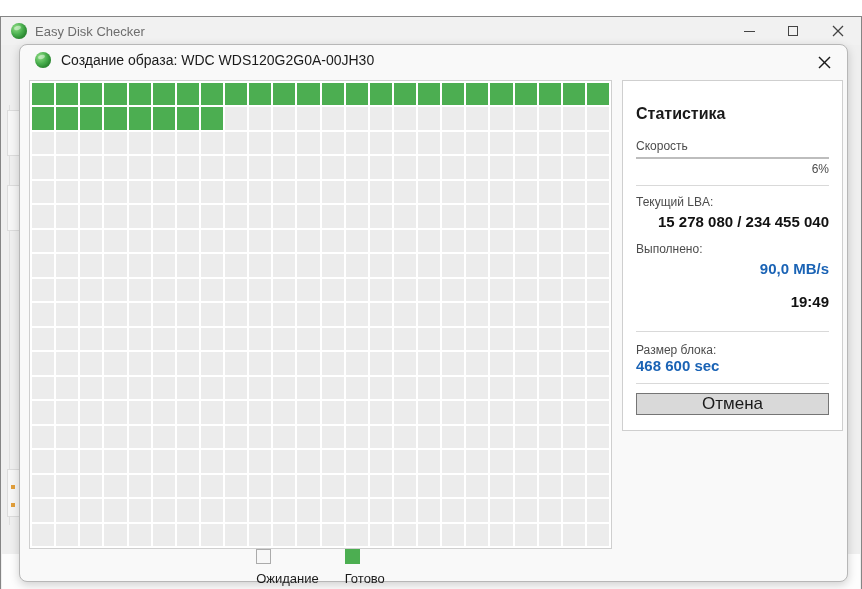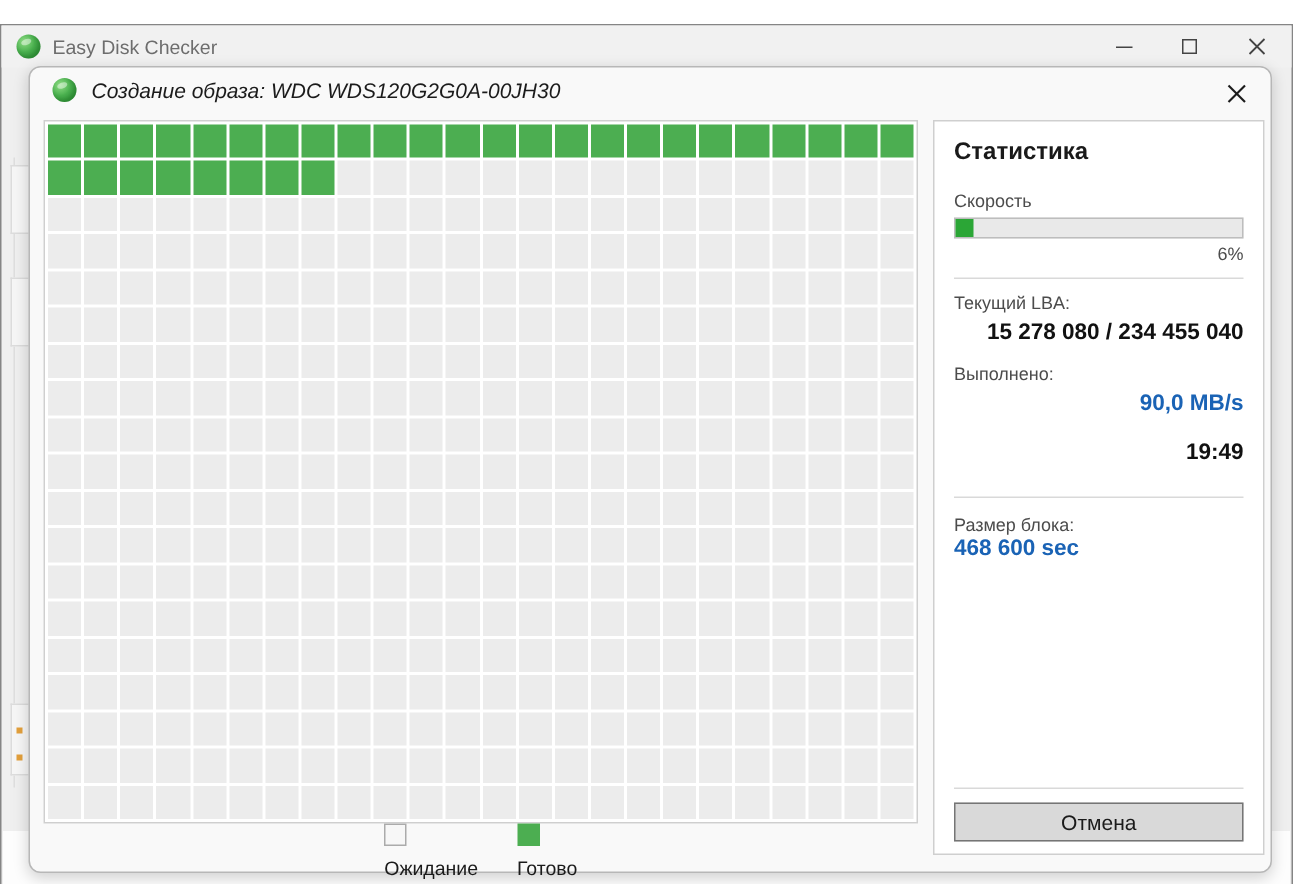--- a/index.html
+++ b/index.html
@@ -29,21 +29,21 @@
   .bg-frag{ position:absolute; left:6px; width:12px; background:#f6f6f6;
     border:1px solid #dcdcdc; border-right:none; }
   .bg-line{ position:absolute; left:8px; top:88px; width:1px; height:420px; background:#dedede; }
   .bg-dot{ position:absolute; left:10px; width:4px; height:4px; background:#e3a03c; }
 
   
   .dialog{ position:absolute; left:18px; top:27px; width:829px; height:538px;
     background:#f9f9f9; border:1px solid #b7b7b7; border-radius:8px;
     box-shadow:0 3px 10px rgba(0,0,0,.18); }
   .dialog-header{ position:absolute; left:0; top:0; width:100%; height:30px;
-    display:flex; align-items:center;font-style:italic; }
+    display:flex; align-items:center; }
   .dialog-header .app-icon{ margin:0 10px 0 15px; }
   .dialog-title{ font-size:14px; color:#1b1b1b; }
   .dialog-close{ position:absolute; right:12px; top:6px; width:22px; height:22px;
     display:flex; align-items:center; justify-content:center; cursor:default; }
   .dialog-close line{ stroke:#1b1b1b; stroke-width:1.4; }
 
   
   .grid-panel{ position:absolute; left:9px; top:35px; width:583px; height:469px;
     background:#ffffff; border:1px solid #cfcfcf; padding:2px; }
   .block-grid{ display:grid; width:100%; height:100%; gap:2px; grid-auto-rows:1fr; }
@@ -54,38 +54,38 @@
   
   .legend{ position:absolute; left:9px; top:512px; width:583px; height:20px;
     display:flex; align-items:center; justify-content:center; gap:26px; }
   .legend-item{ display:flex; gap:7px;flex-direction:column; }
   .swatch{ width:15px; height:15px; }
   .swatch.waiting{ background:#f7f7f7; border:1px solid #ababab; }
   .swatch.done{ background:var(--accent-green,#4cae51); }
   .legend-label{ font-size:13px; color:#1b1b1b; }
 
   
-  .stats-panel{ position:absolute; left:602px; top:35px; width:221px; height:490px;
-    background:#ffffff; border:1px solid #cfcfcf; padding:8px 13px;
+  .stats-panel{ position:absolute; left:602px; top:35px; width:221px; height:351px;
+    background:#ffffff; border:1px solid #cfcfcf; padding:20px 13px;
     display:flex; flex-direction:column; }
   .stats-heading{ font-size:16px; font-weight:bold; color:#1a1a1a; margin-top:4px; }
   .stat-label{ font-size:12px; color:#4c4c4c; }
   .progress-label{ margin-top:16px; }
   .progress-track{ margin-top:4px; height:14px; border:1px solid #bdbdbd; background:#e9e9e9; }
   .progress-fill{ height:100%; background:var(--progress-fill,#2ba636); width:0; }
   .progress-pct{ text-align:right; font-size:12px; color:#4c4c4c; margin-top:3px; }
   .sep{ border:none; border-top:1px solid #d9d9d9; margin:9px 0; }
   .stat-row{ margin-bottom:4px; }
   .stat-value{ text-align:right; font-size:15px; font-weight:bold; color:#111;
     margin:4px 0 8px; }
   .stat-value.blue{ color:var(--value-blue,#1a63b5); }
   .inline-row{ display:flex; justify-content:center; align-items:baseline; margin-top:2px;flex-direction:column; }
   .spacer{ flex:1; }
   .cancel-button{ height:26px; width:100%; background:#d9d9d9; border:1px solid #757575;
-    font-size:14px; color:#1b1b1b; font-family:inherit; cursor:default; }
+    font-size:17px; color:#1b1b1b; font-family:inherit; cursor:default; }
 </style>
 </head>
 <body>
 
 <div class="main-window">
   <div class="titlebar">
     <span class="app-icon"></span>
     <span class="main-title">Easy Disk Checker</span>
   </div>
   <div class="win-btn" style="right:90px;">

